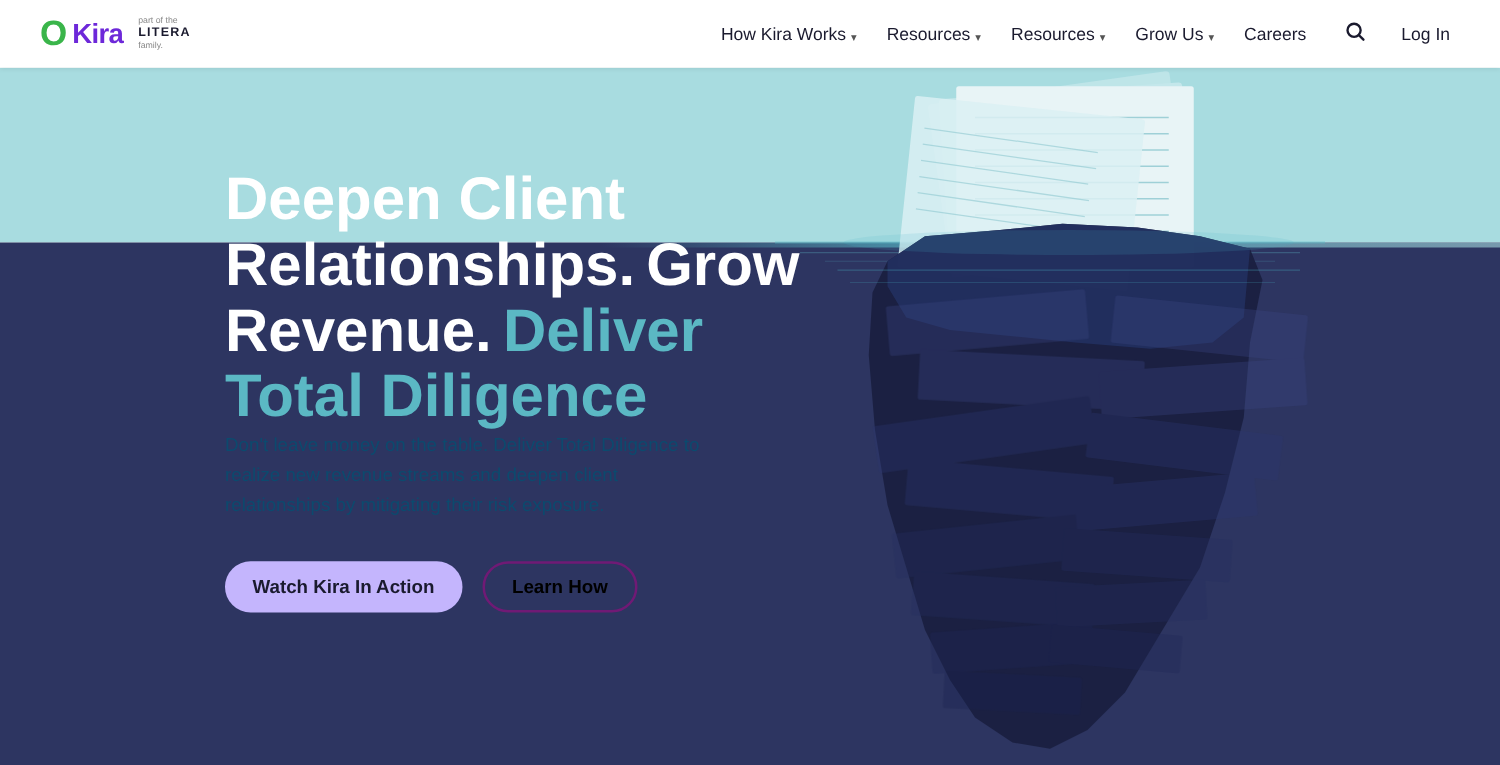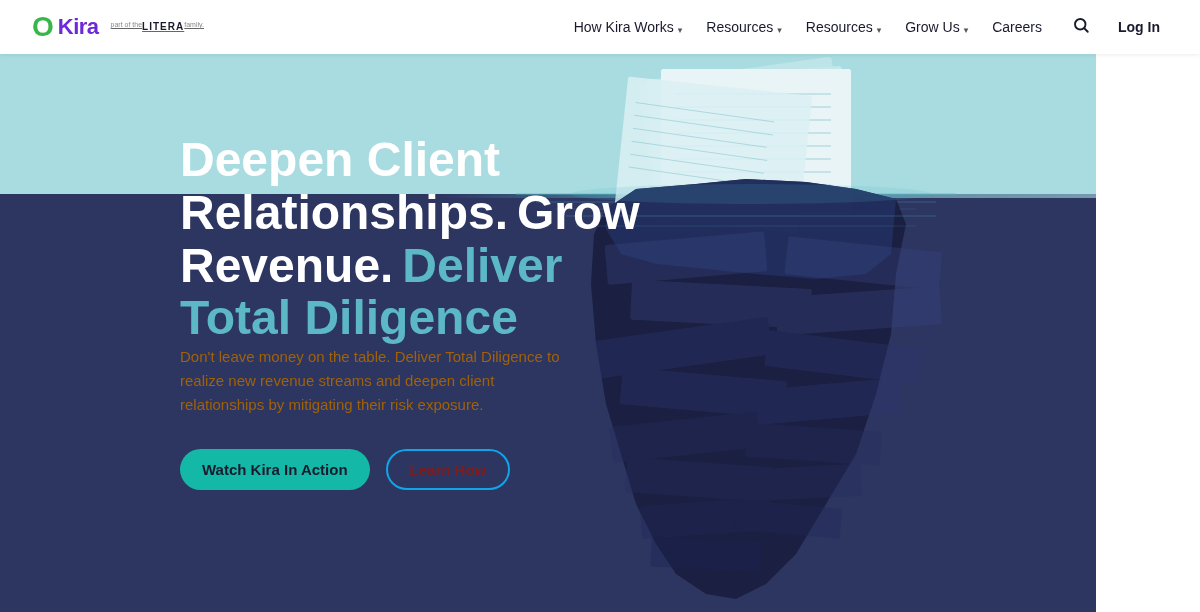--- a/index.html
+++ b/index.html
@@ -33,25 +33,25 @@
       color: #3ab54a;
     }
     .logo-kira {
       font-size: 22px;
       font-weight: 700;
       color: #6d28d9;
       letter-spacing: -0.5px;
     }
     .litera-badge {
       display: flex;
+      flex-direction: column;
       font-size: 7px;
       color: #666;
       line-height: 1.2;
       margin-left: 4px;
-      text-decoration: underline;
     }
     .litera-badge .part { font-size: 7px; color: #888; }
     .litera-badge .litera { font-size: 10px; font-weight: 700; color: #1a1a2e; letter-spacing: 1px; }
     .litera-badge .family { font-size: 7px; color: #888; }
 
     .nav-links {
       display: flex;
       align-items: center;
       gap: 4px;
       list-style: none;
@@ -82,41 +82,41 @@
       cursor: pointer;
       font-size: 18px;
       color: #1a1a2e;
       padding: 4px;
     }
     .login-btn {
       background: none;
       border: none;
       cursor: pointer;
       font-size: 14px;
-      font-weight: 700;
+      font-weight: 400;
       color: #1a1a2e;
       text-decoration: none;
       padding: 6px 8px;
     }
     .demo-btn {
       background: #f0b429;
       border: none;
       border-radius: 24px;
       padding: 8px 18px;
       font-size: 14px;
       font-weight: 600;
       color: #1a1a2e;
       cursor: pointer;
       text-decoration: none;
     }
 
     
     .hero {
       position: relative;
-      width: 1096px;
+      width: 1200px;
       height: 558px;
       overflow: hidden;
     }
 
     
     .hero-sky {
       position: absolute;
       top: 0;
       left: 0;
       right: 0;
@@ -171,48 +171,48 @@
     }
     .hero-heading-teal {
       font-size: 48px;
       font-weight: 700;
       color: #5bb8c4;
       line-height: 1.1;
       margin-bottom: 20px;
     }
     .hero-subtext {
       font-size: 15px;
-      color: #a16207;
+      color: #0c4a6e;
       line-height: 1.6;
       max-width: 400px;
       margin-bottom: 32px;
     }
     .hero-buttons {
       display: flex;
       gap: 16px;
       align-items: center;
     }
     .btn-watch {
-      background: #14b8a6;
+      background: #c4b5fd;
       border: none;
       border-radius: 28px;
       padding: 12px 22px;
       font-size: 15px;
       font-weight: 700;
       color: #1a1a2e;
       cursor: pointer;
     }
     .btn-learn {
       background: transparent;
-      border: 2px solid #0ea5e9;
+      border: 2px solid #701a75;
       border-radius: 28px;
       padding: 10px 22px;
       font-size: 15px;
       font-weight: 600;
-      color: #7f1d1d;
+      color: #000000;
       cursor: pointer;
     }
   </style>
 </head>
 <body>
 
 <nav>
   <div class="nav-logo">
     <div class="logo-text">
       <span class="logo-o">O</span>

